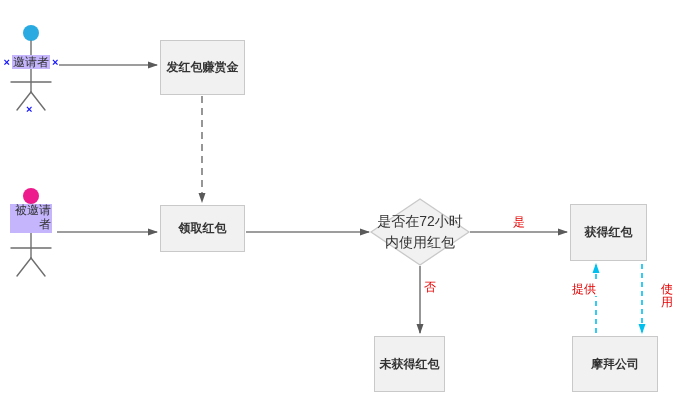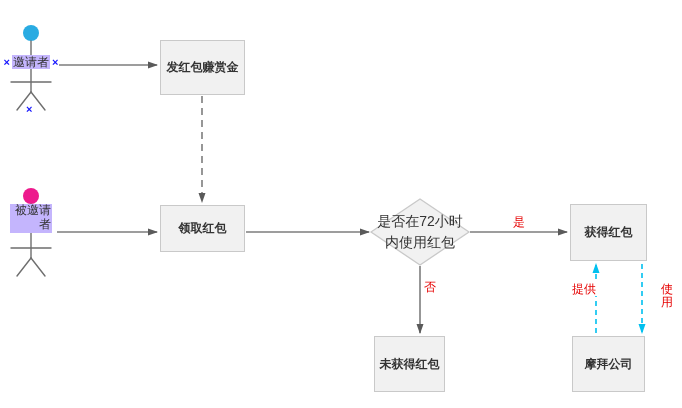--- a/index.html
+++ b/index.html
@@ -115,21 +115,21 @@
   </div>
 
   <div class="node" style="left:570px;top:204px;width:77px;height:57px">
     <span>获得红包</span>
   </div>
 
   <div class="node" style="left:374px;top:336px;width:71px;height:56px">
     <span>未获得红包</span>
   </div>
 
-  <div class="node" style="left:572px;top:336px;width:73px;height:56px">
+  <div class="node" style="left:572px;top:336px;width:86px;height:56px">
     <span>摩拜公司</span>
   </div>
 
   <span class="edge-label" style="left:512px;top:216px">是</span>
   <span class="edge-label" style="left:423px;top:281px">否</span>
   <span class="edge-label" style="left:571px;top:283px">提供</span>
   <span class="edge-label" style="left:660px;top:283px">使用</span>
 
 </div>
 

